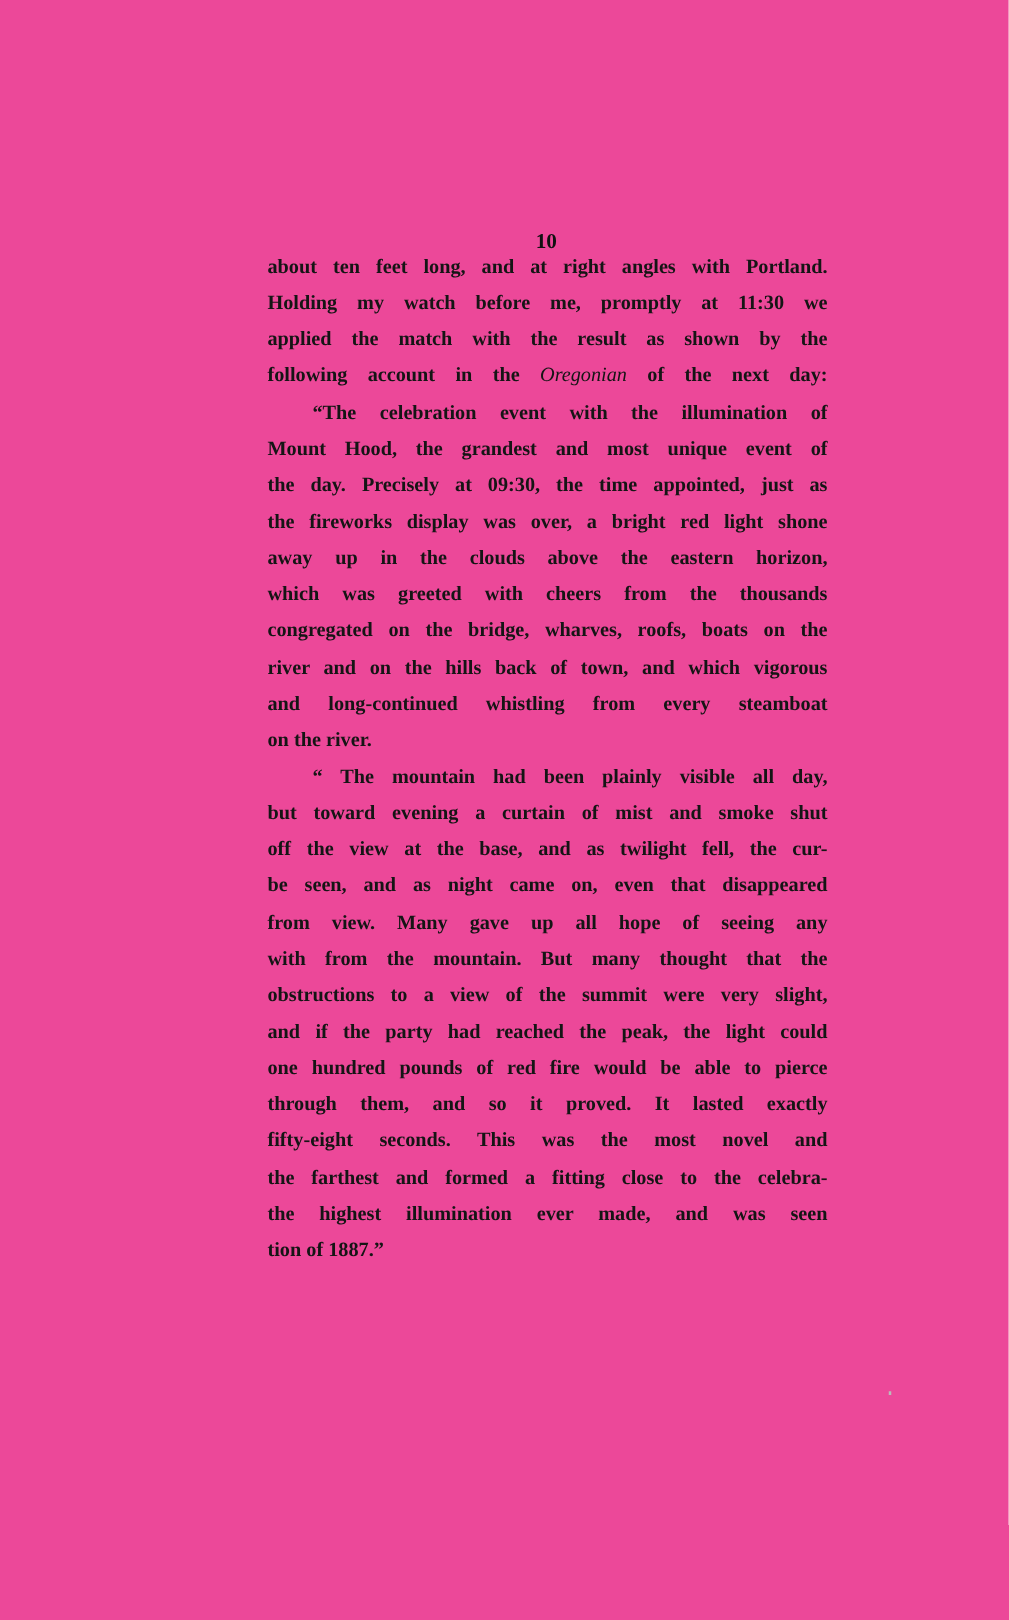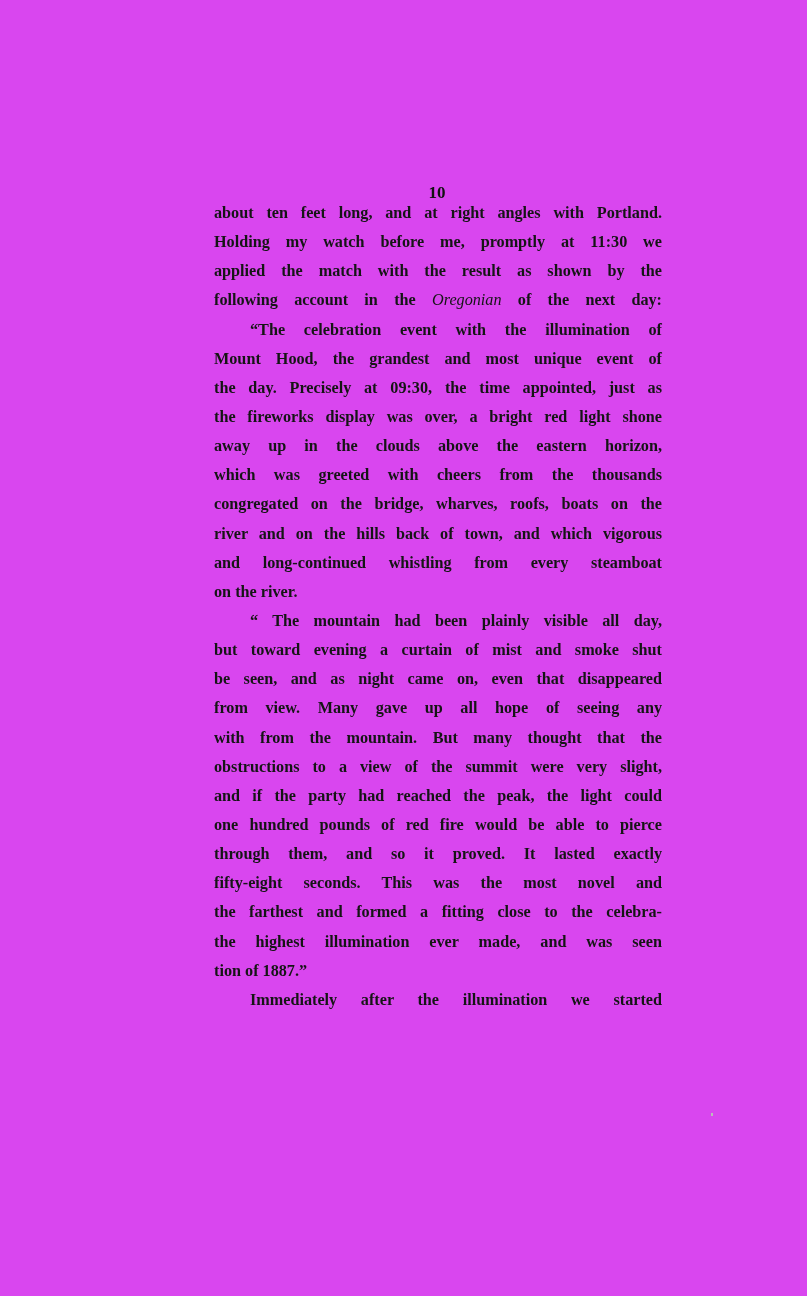--- a/index.html
+++ b/index.html
@@ -12,21 +12,21 @@
       height: 1296px;
       position: relative;
       overflow: hidden;
     }
     .page {
       position: absolute;
       left: 0;
       top: 0;
       width: 807px;
       height: 1296px;
-      background: #d946ef;
+      background: #ec4899;
     }
     .page-number {
       position: absolute;
       top: 183px;
       left: 0;
       width: 874px;
       text-align: center;
       font-family: "Liberation Serif", "DejaVu Serif", serif;
       font-weight: bold;
       font-size: 17px;
@@ -84,27 +84,27 @@
       <div class="line">the day.  Precisely at 09:30, the time appointed, just as</div>
       <div class="line">the fireworks display was over, a bright red light shone</div>
       <div class="line">away up in the clouds above the eastern horizon,</div>
       <div class="line">which was greeted with cheers from the thousands</div>
       <div class="line">congregated on the bridge, wharves, roofs, boats on the</div>
       <div class="line">river and on the hills back of town, and which vigorous</div>
       <div class="line">and long-continued whistling from every steamboat</div>
       <div class="line last">on the river.</div>
       <div class="line indent">“ The mountain had been plainly visible all day,</div>
       <div class="line">but toward evening a curtain of mist and smoke shut</div>
+      <div class="line">off the view at the base, and as twilight fell, the cur-</div>
       <div class="line">be seen, and as night came on, even that disappeared</div>
       <div class="line">from view.  Many gave up all hope of seeing any</div>
       <div class="line">with from the mountain.  But many thought that the</div>
       <div class="line">obstructions to a view of the summit were very slight,</div>
       <div class="line">and if the party had reached the peak, the light could</div>
       <div class="line">one hundred pounds of red fire would be able to pierce</div>
       <div class="line">through them, and so it proved.  It lasted exactly</div>
       <div class="line">fifty-eight seconds.  This was the most novel and</div>
       <div class="line">the farthest and formed a fitting close to the celebra-</div>
       <div class="line">the highest illumination ever made, and was seen</div>
       <div class="line last">tion of 1887.”</div>
-      <div class="line indent">Immediately after the illumination we started</div>
     </div>
   <div class="speck" style="left:711px; top:1113px;"></div>
 </div>
 
 </body></html>

